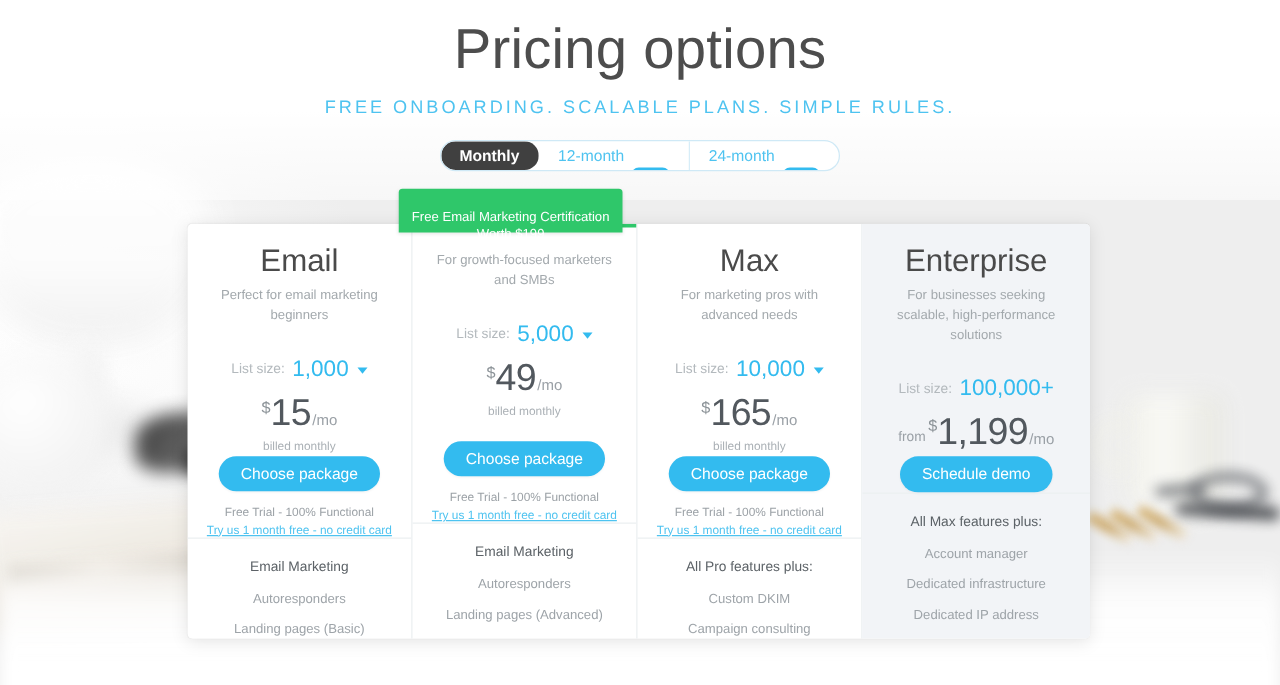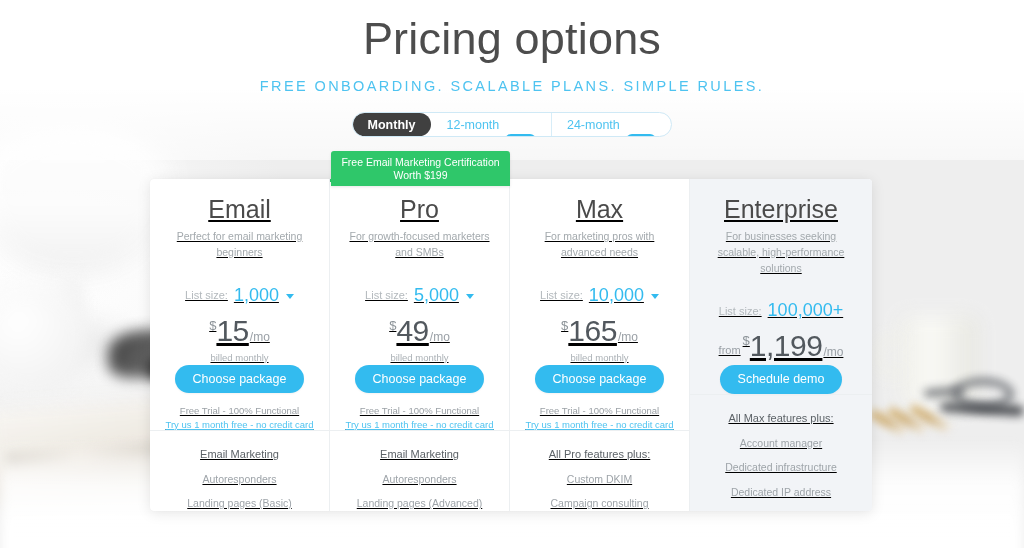--- a/index.html
+++ b/index.html
@@ -261,31 +261,31 @@
 
   
   .card-zone {
     position: relative;
     width: 1024px;
     margin-top: 14px;
     height: 360px;
   }
   .promo-banner {
     position: absolute;
-    left: 331px;
+    left: 319px;
     top: 0;
     width: 179px;
     height: 35px;
     background: #2fc76a;
     border-radius: 3px 3px 0 0;
     color: #ffffff;
     text-align: center;
     font-size: 10.5px;
     line-height: 1.28;
-    padding-top: 5px;
+    padding-top: 17px;
     z-index: 3;
     box-shadow: 0 1px 3px rgba(0,0,0,.10);
   }
 
   .card {
     position: absolute;
     left: 150px;
     top: 28px;
     width: 722px;
     height: 332px;
@@ -294,21 +294,20 @@
     box-shadow: 0 2px 14px rgba(0,0,0,.10), 0 0 1px rgba(0,0,0,.06);
     display: flex;
     overflow: hidden;
   }
   .col {
     position: relative;
     width: 180px;
     border-right: 1px solid #eceff1;
     display: flex;
     flex-direction: column;
-    text-decoration: underline;
   }
   .col:last-child { border-right: none; width: 182px; }
   .col.highlight { background: #f2f4f7; }
   .col.featured::before {
     content: "";
     position: absolute;
     left: 0; right: 0; top: 0;
     height: 3px;
     background: #2fc76a;
     z-index: 2;
@@ -518,21 +517,20 @@
           </div>
           <div class="col-cta"><button class="cta-btn">Choose package</button><div class="trial-note">Free Trial - 100% Functional</div><a class="trial-link">Try us 1 month free - no credit card</a></div>
           <div class="col-features">
             <div class="feat head">Email Marketing</div>
             <div class="feat">Autoresponders</div>
             <div class="feat">Landing pages (Basic)</div>
           </div>
         </div>
         <div class="col featured">
           <div class="col-top">
-            <div class="plan-name">Pro</div>
             <div class="plan-desc">For growth-focused marketers and SMBs</div>
             <div class="list-size">
               <span>List size:</span>
               <span class="list-size-value">5,000</span>
               <span class="caret"></span>
             </div>
             <div class="price-row">
               <span class="price-cur">$</span>
               <span class="price-amt">49</span>
               <span class="price-per">/mo</span>

